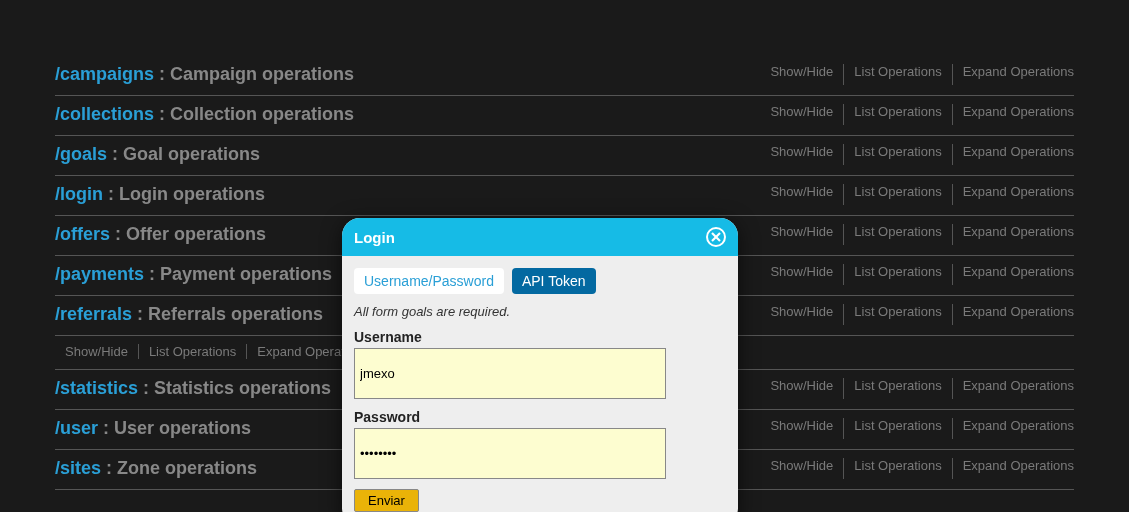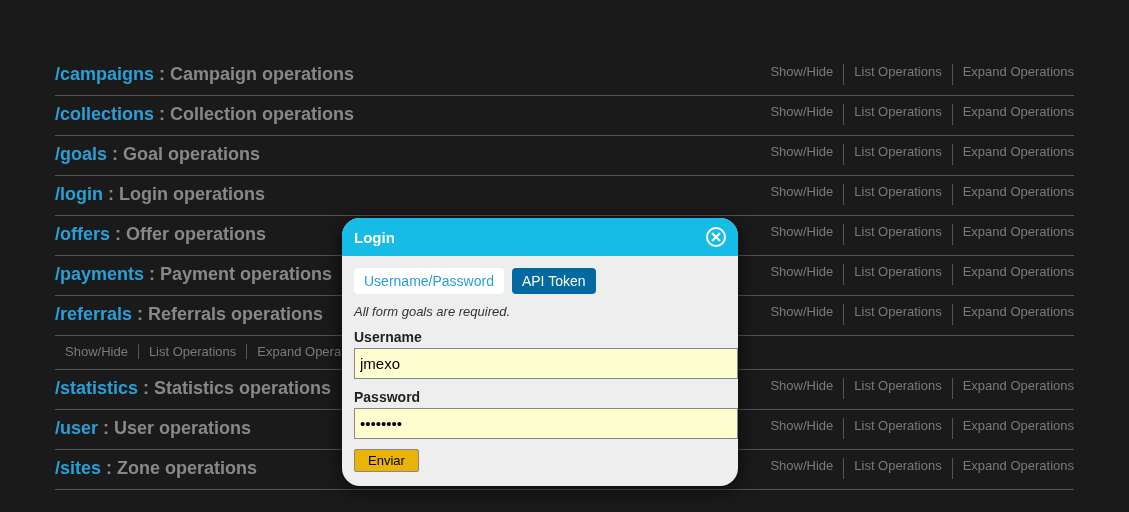--- a/index.html
+++ b/index.html
@@ -106,25 +106,25 @@
     }
     .field-label {
       font-size: 14px;
       font-weight: bold;
       color: #222;
       margin-bottom: 3px;
       display: block;
     }
     .field-input {
       display: block;
-      width: 384px;
+      width: 312px;
       background: #fdfdd0;
       border: 1px solid #888;
-      padding: 6px 5px;
-      font-size: 15px;
+      padding: 17px 5px;
+      font-size: 13px;
       margin-bottom: 10px;
       font-family: Arial, Helvetica, sans-serif;
     }
     .submit-btn {
       background: #eab308;
       border: 1px solid #888;
       padding: 3px 13px;
       font-size: 13px;
       cursor: pointer;
       border-radius: 2px;

